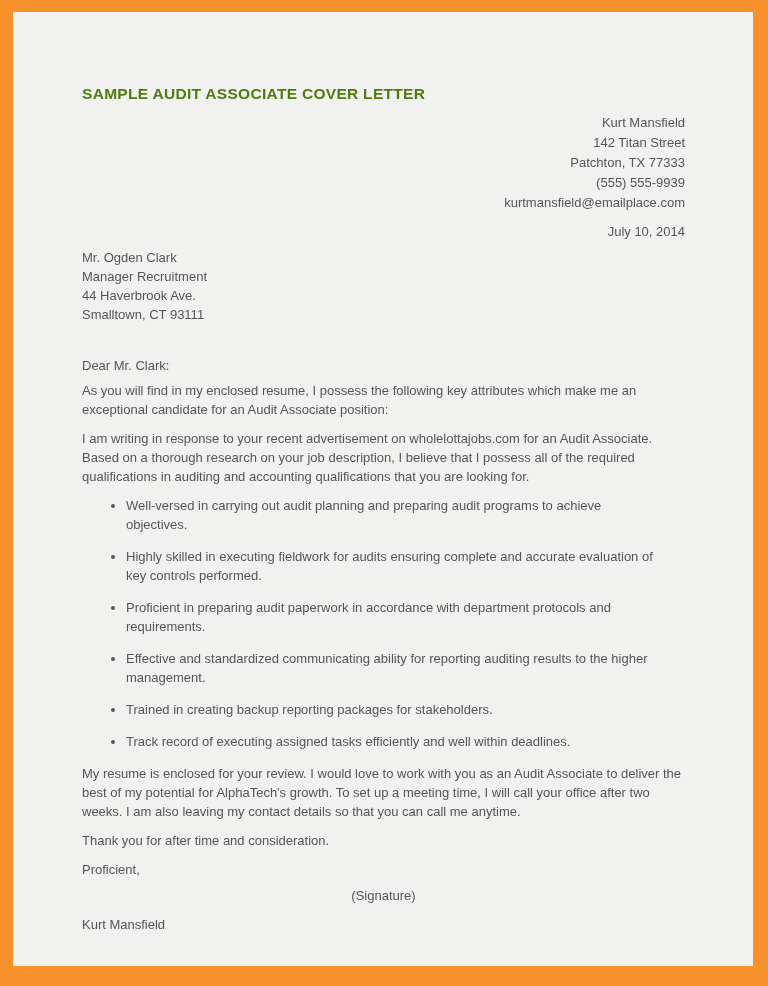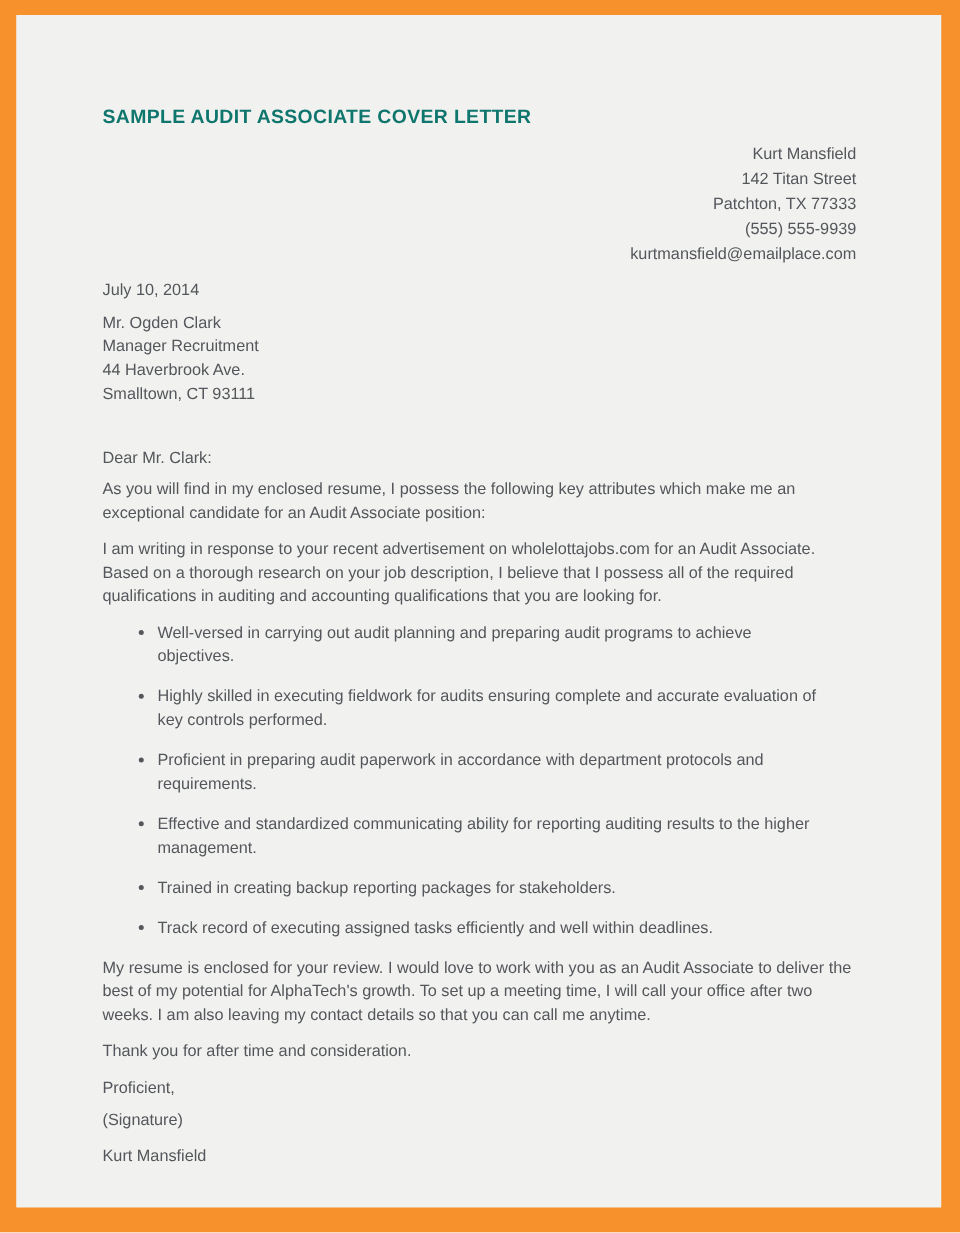--- a/index.html
+++ b/index.html
@@ -23,42 +23,42 @@
     color: #53565A;
     font-size: 13px;
     line-height: 19px;
   }
   h1.letter-title {
     margin: 0 0 10px 0;
     font-size: 15.5px;
     line-height: 18px;
     font-weight: 700;
     letter-spacing: 0.3px;
-    color: #0f766e;
+    color: #4d7c0f;
   }
   .sender {
     text-align: right;
     line-height: 20px;
     margin: 0 0 9px 0;
   }
-  .date { margin: 0 0 7px 0; }
+  .date { margin: 0 0 7px 0; text-align: right; }
   .recipient { margin: 0 0 32px 0; }
   .salutation { margin: 0 0 6px 0; }
   .paras p.para { margin: 0 0 10px 0; }
   ul.bullets {
     margin: 3px 0 9px 0;
     padding: 0 0 0 44px;
   }
   ul.bullets li {
     list-style: disc outside;
     margin: 0 0 13px 0;
     padding-right: 30px;
   }
   .signoff { margin: 6px 0 7px 0; }
-  .sig-placeholder { margin: 0 0 10px 0; }
+  .sig-placeholder { margin: 0 0 10px 0; text-align: center; }
   .sig-name { margin: 0 0 23px 0; }
 </style>
 </head>
 <body>
 
 <div class="frame">
   <div class="paper">
 
     <h1 class="letter-title">SAMPLE AUDIT ASSOCIATE COVER LETTER</h1>
 

